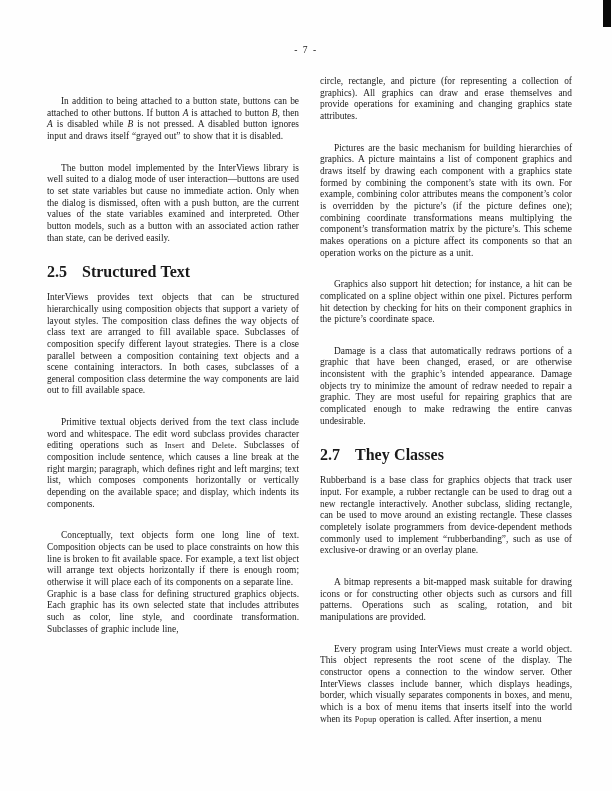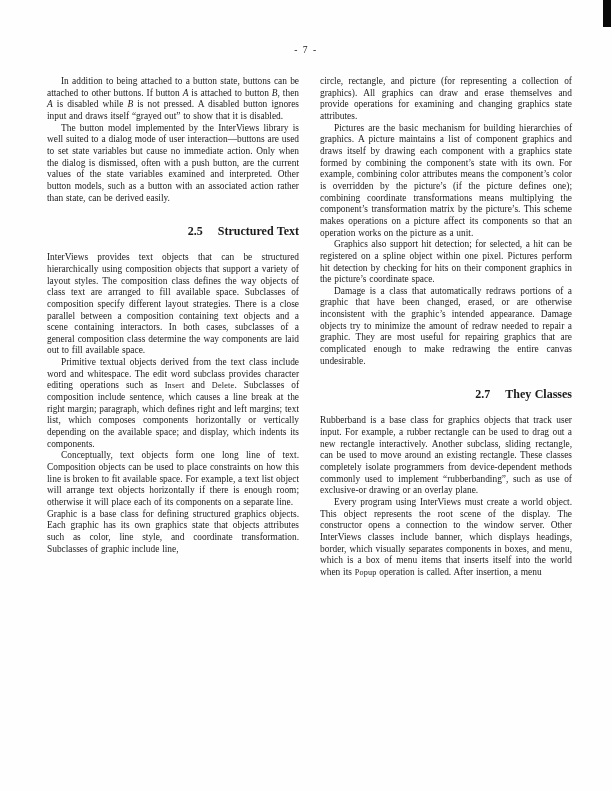--- a/index.html
+++ b/index.html
@@ -35,56 +35,57 @@
     top: 76px;
     width: 252px;
     text-align: justify;
     font-size: 9.4px;
     line-height: 11.65px;
     word-spacing: 0.4px;
   }
   .col-left  { left: 47px; }
   .col-right { left: 320px; }
   p.para { margin: 0; }
-  p.indent { text-indent: 14px; }
+  p.indent { text-indent: 14px; margin-top: 20px; }
   .seg-n { font-weight: normal; }
   .seg-b { font-weight: normal; }
   .seg-i { font-style: italic; }
   .seg-m {
     font-family: Liberation Serif, serif;
     font-size: 8.2px;
     letter-spacing: 0.2px;
   }
   .heading {
     margin: 21px 0 14px 0;
     font-weight: bold;
-    font-size: 12px;
+    font-size: 16px;
     line-height: 13px;
-    text-align: right;
+    text-align: left;
     text-indent: 0;
   }
   .heading .hnum { margin-right: 15px; }
 </style>
 </head>
 <body>
 
 <div class="page">
   <div class="scan-mark"></div>
   <div class="page-number">- 7 -</div>
   <div class="col col-left">
       <p class="para indent"><span class="seg-n">In addition to being attached to a button state, buttons can be attached to other buttons. If button </span><span class="seg-i">A</span><span class="seg-n"> is attached to button </span><span class="seg-i">B</span><span class="seg-n">, then </span><span class="seg-i">A</span><span class="seg-n"> is disabled while </span><span class="seg-i">B</span><span class="seg-n"> is not pressed. A disabled button ignores input and draws itself “grayed out” to show that it is disabled.</span></p>
       <p class="para indent"><span class="seg-n">The button model implemented by the InterViews library is well suited to a dialog mode of user interaction—buttons are used to set state variables but cause no immediate action. Only when the dialog is dismissed, often with a push button, are the current values of the state variables examined and interpreted. Other button models, such as a button with an associated action rather than state, can be derived easily.</span></p>
       <div class="heading"><span class="hnum">2.5</span><span class="htitle">Structured Text</span></div>
       <p class="para"><span class="seg-n">InterViews provides </span><span class="seg-b">text</span><span class="seg-n"> objects that can be structured hierarchically using composition objects that support a variety of layout styles. The </span><span class="seg-b">composition</span><span class="seg-n"> class defines the way objects of class text are arranged to fill available space. Subclasses of composition specify different layout strategies. There is a close parallel between a composition containing text objects and a scene containing interactors. In both cases, subclasses of a general composition class determine the way components are laid out to fill available space.</span></p>
       <p class="para indent"><span class="seg-n">Primitive textual objects derived from the text class include </span><span class="seg-b">word</span><span class="seg-n"> and </span><span class="seg-b">whitespace</span><span class="seg-n">. The </span><span class="seg-b">edit word</span><span class="seg-n"> subclass provides character editing operations such as </span><span class="seg-m">Insert</span><span class="seg-n"> and </span><span class="seg-m">Delete</span><span class="seg-n">. Subclasses of composition include </span><span class="seg-b">sentence</span><span class="seg-n">, which causes a line break at the right margin; </span><span class="seg-b">paragraph</span><span class="seg-n">, which defines right and left margins; </span><span class="seg-b">text list</span><span class="seg-n">, which composes components horizontally or vertically depending on the available space; and </span><span class="seg-b">display</span><span class="seg-n">, which indents its components.</span></p>
       <p class="para indent"><span class="seg-n">Conceptually, text objects form one long line of text. Composition objects can be used to place constraints on how this line is broken to fit available space. For example, a text list object will arrange text objects horizontally if there is enough room; otherwise it will place each of its components on a separate line.</span></p>
-      <p class="para"><span class="seg-b">Graphic</span><span class="seg-n"> is a base class for defining structured graphics objects. Each graphic has its own graphics state that objects attributes such as color, line style, and coordinate transformation. Subclasses of graphic include </span><span class="seg-b">line</span><span class="seg-n">,</span></p>
+      <p class="para"><span class="seg-b">Graphic</span><span class="seg-n"> is a base class for defining structured graphics objects. Each graphic has its own selected state that includes attributes such as color, line style, and coordinate transformation. Subclasses of graphic include </span><span class="seg-b">line</span><span class="seg-n">,</span></p>
     </div>
   <div class="col col-right">
       <p class="para"><span class="seg-b">circle</span><span class="seg-n">, </span><span class="seg-b">rectangle</span><span class="seg-n">, and </span><span class="seg-b">picture</span><span class="seg-n"> (for representing a collection of graphics). All graphics can draw and erase themselves and provide operations for examining and changing graphics state attributes.</span></p>
       <p class="para indent"><span class="seg-n">Pictures are the basic mechanism for building hierarchies of graphics. A picture maintains a list of component graphics and draws itself by drawing each component with a graphics state formed by combining the component’s state with its own. For example, combining color attributes means the component’s color is overridden by the picture’s (if the picture defines one); combining coordinate transformations means multiplying the component’s transformation matrix by the picture’s. This scheme makes operations on a picture affect its components so that an operation works on the picture as a unit.</span></p>
-      <p class="para indent"><span class="seg-n">Graphics also support hit detection; for selected, a hit can be registered on a </span><span class="seg-b">spline</span><span class="seg-n"> object within one pixel. Pictures perform hit detection by checking for hits on their component graphics in the picture’s coordinate space.</span></p>
+      <p class="para indent"><span class="seg-n">Graphics also support hit detection; for instance, a hit can be complicated on a </span><span class="seg-b">spline</span><span class="seg-n"> object within one pixel. Pictures perform hit detection by checking for hits on their component graphics in the picture’s coordinate space.</span></p>
       <p class="para indent"><span class="seg-b">Damage</span><span class="seg-n"> is a class that automatically redraws portions of a graphic that have been changed, erased, or are otherwise inconsistent with the graphic’s intended appearance. Damage objects try to minimize the amount of redraw needed to repair a graphic. They are most useful for repairing graphics that are complicated enough to make redrawing the entire canvas undesirable.</span></p>
       <div class="heading"><span class="hnum">2.7</span><span class="htitle">They Classes</span></div>
       <p class="para"><span class="seg-b">Rubberband</span><span class="seg-n"> is a base class for graphics objects that track user input. For example, a </span><span class="seg-b">rubber rectangle</span><span class="seg-n"> can be used to drag out a new rectangle interactively. Another subclass, </span><span class="seg-b">sliding rectangle</span><span class="seg-n">, can be used to move around an existing rectangle. These classes completely isolate programmers from device-dependent methods commonly used to implement “rubberbanding”, such as use of exclusive-or drawing or an overlay plane.</span></p>
+      <p class="para indent"><span class="seg-n">A </span><span class="seg-b">bitmap</span><span class="seg-n"> represents a bit-mapped mask suitable for drawing icons or for constructing other objects such as cursors and fill patterns. Operations such as scaling, rotation, and bit manipulations are provided.</span></p>
       <p class="para indent"><span class="seg-n">Every program using InterViews must create a </span><span class="seg-b">world</span><span class="seg-n"> object. This object represents the root scene of the display. The constructor opens a connection to the window server. Other InterViews classes include </span><span class="seg-b">banner</span><span class="seg-n">, which displays headings, </span><span class="seg-b">border</span><span class="seg-n">, which visually separates components in boxes, and </span><span class="seg-b">menu</span><span class="seg-n">, which is a box of </span><span class="seg-b">menu items</span><span class="seg-n"> that inserts itself into the world when its </span><span class="seg-m">Popup</span><span class="seg-n"> operation is called. After insertion, a menu</span></p>
     </div>
 </div>
 
 </body></html>

